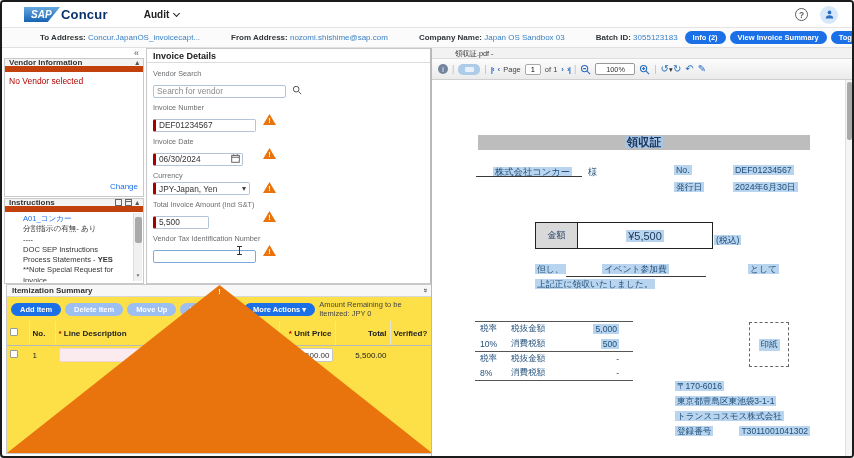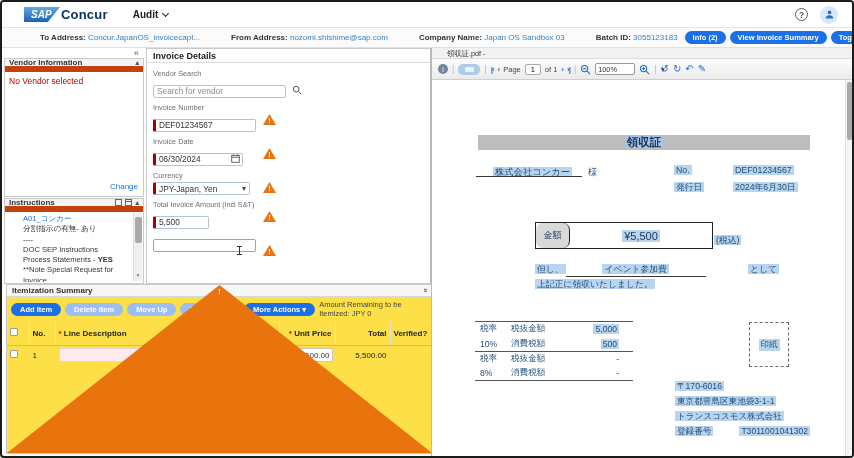--- a/index.html
+++ b/index.html
@@ -7,21 +7,21 @@
   .screen{position:relative;width:854px;height:458px;margin:0 auto;background:#fff;
     border:2px solid #1b1b1b;border-radius:4px;overflow:hidden;font-family:"Liberation Sans",sans-serif;}
 
   
   .app-header{position:absolute;top:0;left:0;right:0;height:26px;background:#fff;
     border-bottom:1px solid #e4e4e4;display:flex;align-items:center;padding:0 14px;}
   .sap-logo{width:36px;height:15px;clip-path:polygon(0 0,100% 0,66% 100%,0 100%);
     background:linear-gradient(180deg,#66a9e0,#1663b5);color:#fff;font-style:italic;font-weight:bold;
     font-size:10px;display:flex;align-items:center;padding-left:7px;margin-left:8px;}
   .brand-concur{color:#0a3268;font-weight:bold;font-size:13px;margin-left:1px;letter-spacing:.2px;}
-  .audit-menu{margin-left:25px;display:flex;align-items:center;gap:5px;font-size:10px;font-weight:bold;color:#222;cursor:pointer;}
+  .audit-menu{margin-left:36px;display:flex;align-items:center;gap:5px;font-size:10px;font-weight:bold;color:#222;cursor:pointer;}
   .chev{width:5px;height:5px;border-right:1.5px solid #222;border-bottom:1.5px solid #222;transform:rotate(45deg);margin-top:-3px;}
   .hdr-right{margin-left:auto;display:flex;align-items:center;gap:12px;}
   .help-circ{width:13px;height:13px;border:1.2px solid #5b5b5b;border-radius:50%;color:#5b5b5b;
     font-size:8.5px;font-weight:bold;display:flex;align-items:center;justify-content:center;}
   .avatar{width:18px;height:18px;border-radius:50%;background:#d7e8fa;display:flex;align-items:center;justify-content:center;}
 
   
   .info-bar{position:absolute;top:26px;left:0;right:0;height:20px;background:#fbfbfb;
     border-bottom:1px solid #e0e0e0;display:flex;align-items:center;padding:0 0 0 14px;font-size:8px;gap:7px;overflow:hidden;}
   .info-field{white-space:nowrap;}
@@ -88,49 +88,49 @@
   .itbl th.r,.itbl td.r{text-align:right;}
   .itbl td{padding:2px 3px;height:18px;border-right:1px solid transparent;}
   .star{color:#c00000;}
   .cb{width:8px;height:8px;border:1px solid #9a9a9a;border-radius:1px;background:#fff;display:inline-block;}
   .cell-inp{height:14px;border:1px solid #c6c6c6;border-radius:2px;background:#fff;font-size:8px;
     padding:0 2px;font-family:"Liberation Sans",sans-serif;color:#333;}
   .pink{background:#fcebee;border:1px solid #eed3d9;}
 
   
   .pdf-pane{position:absolute;left:429px;top:46px;right:0;bottom:0;background:#fff;border-left:1px solid #b9b9b9;}
-  .pdf-tab{height:11px;background:#f2f2f2;font-size:7.3px;color:#333;padding:1px 15px 0;border-bottom:1px solid #ddd;}
+  .pdf-tab{height:11px;background:#f2f2f2;font-size:7.3px;color:#333;padding:1px 23px 0;border-bottom:1px solid #ddd;}
   .pdf-toolbar{height:21px;background:linear-gradient(180deg,#fcfcfc,#ebebeb);border-bottom:1px solid #cfcfcf;
     display:flex;align-items:center;gap:4px;padding:0 6px;font-size:8.5px;color:#2a6fc0;}
   .tdiv{color:#bbb;font-size:9px;}
   .nav-ic{font-size:8px;font-weight:bold;color:#2a6fc0;cursor:pointer;letter-spacing:-1px;}
   .pg-label{color:#444;font-size:7.5px;}
   .pg-input{width:16px;height:11px;border:1px solid #a9a9a9;border-radius:2px;font-size:7.5px;text-align:center;
     font-family:"Liberation Sans",sans-serif;padding:0;}
   .zoom-sel{width:40px;height:12px;border:1px solid #999;border-radius:2px;background:#fff;display:flex;
-    align-items:center;justify-content:space-between;padding:0 2px;font-size:7.3px;color:#333;cursor:pointer;gap:44px;}
+    align-items:center;justify-content:space-between;padding:0 10px;font-size:7.3px;color:#333;cursor:pointer;gap:44px;}
   .tool-glyph{font-size:10px;color:#2a6fc0;cursor:pointer;line-height:10px;}
   .info-circ{width:10px;height:10px;border-radius:50%;background:#72859d;color:#fff;font-size:7px;
     display:flex;align-items:center;justify-content:center;}
   .print-oval{width:22px;height:11px;border-radius:5px;background:#aecbe8;display:flex;align-items:center;justify-content:center;}
   .print-oval i{display:block;width:9px;height:5px;background:#e8f1fa;border-radius:1px;}
 
   .pdf-doc{position:absolute;left:0;right:7px;top:32px;bottom:0;background:#fff;overflow:hidden;}
   .pdf-sb{position:absolute;right:0;top:32px;bottom:0;width:7px;background:#f4f4f4;border-left:1px solid #e0e0e0;}
   .pdf-sb .vthumb{position:absolute;top:2px;left:1px;width:5px;height:58px;}
 
   .rc{position:absolute;color:#1f4e79;font-size:8.8px;white-space:nowrap;}
   .hl{background:#b9d4ee;padding:0 2px;}
   .rc-titlebar{left:46px;top:55px;width:332px;height:15px;background:#bdbdbd;text-align:center;
     font-size:11.5px;font-weight:bold;line-height:15px;color:#17365d;}
   .rc-titlebar .hl{background:#a9c5e4;}
   .payee-line{left:44px;top:96px;width:106px;border-bottom:1.3px solid #3a3a3a;height:1px;}
   .amount-box{left:103px;top:142px;width:178px;height:27px;border:1.6px solid #222;display:flex;}
-  .amount-label{width:34px;background:#d9d9d9;border-right:1.2px solid #222;display:flex;align-items:center;
-    justify-content:center;font-size:9px;color:#17365d;border-radius:7px;}
+  .amount-label{width:42px;background:#d9d9d9;border-right:1.2px solid #222;display:flex;align-items:center;
+    justify-content:center;font-size:9px;color:#17365d;}
   .amount-val{flex:1;display:flex;align-items:center;justify-content:center;font-size:11px;color:#17365d;}
   .proviso-ul{border-bottom:1.2px solid #3a3a3a;display:inline-block;width:140px;text-align:center;}
   .taxtbl{left:43px;top:241px;width:158px;border-top:1.4px solid #555;border-bottom:1.4px solid #555;}
   .taxrow{display:flex;height:14.5px;align-items:center;font-size:8.6px;color:#1f4e79;}
   .taxrow .c1{width:36px;padding-left:5px;}
   .taxrow .c2{width:60px;}
   .taxrow .c3{flex:1;text-align:right;padding-right:14px;}
   .tax-mid{border-top:1.2px solid #555;}
   .stamp-box{left:317px;top:242px;width:40px;height:45px;border:1px dashed #666;display:flex;
     align-items:center;justify-content:center;font-size:8.5px;color:#1f4e79;}
@@ -260,20 +260,21 @@
         <span class="warn" style="top:11px;"></span>
       </div>
 
       <div class="fld">
         <label class="fld-label">Total Invoice Amount (incl S&amp;T)</label>
         <input class="inp red-left" style="width: 56px;" value="5,500">
         <span class="warn" style="top:11px;"></span>
       </div>
 
       <div class="fld">
+        <label class="fld-label">Vendor Tax Identification Number</label>
         <input class="inp" style="width: 103px; border-color: rgb(127, 169, 216);">
         <span class="ibeam" style="top:12px;"></span>
         <span class="warn" style="top:11px;"></span>
       </div>
 
     </div>
   </div>
 
   <div class="itemization">
     <div class="item-hd">

